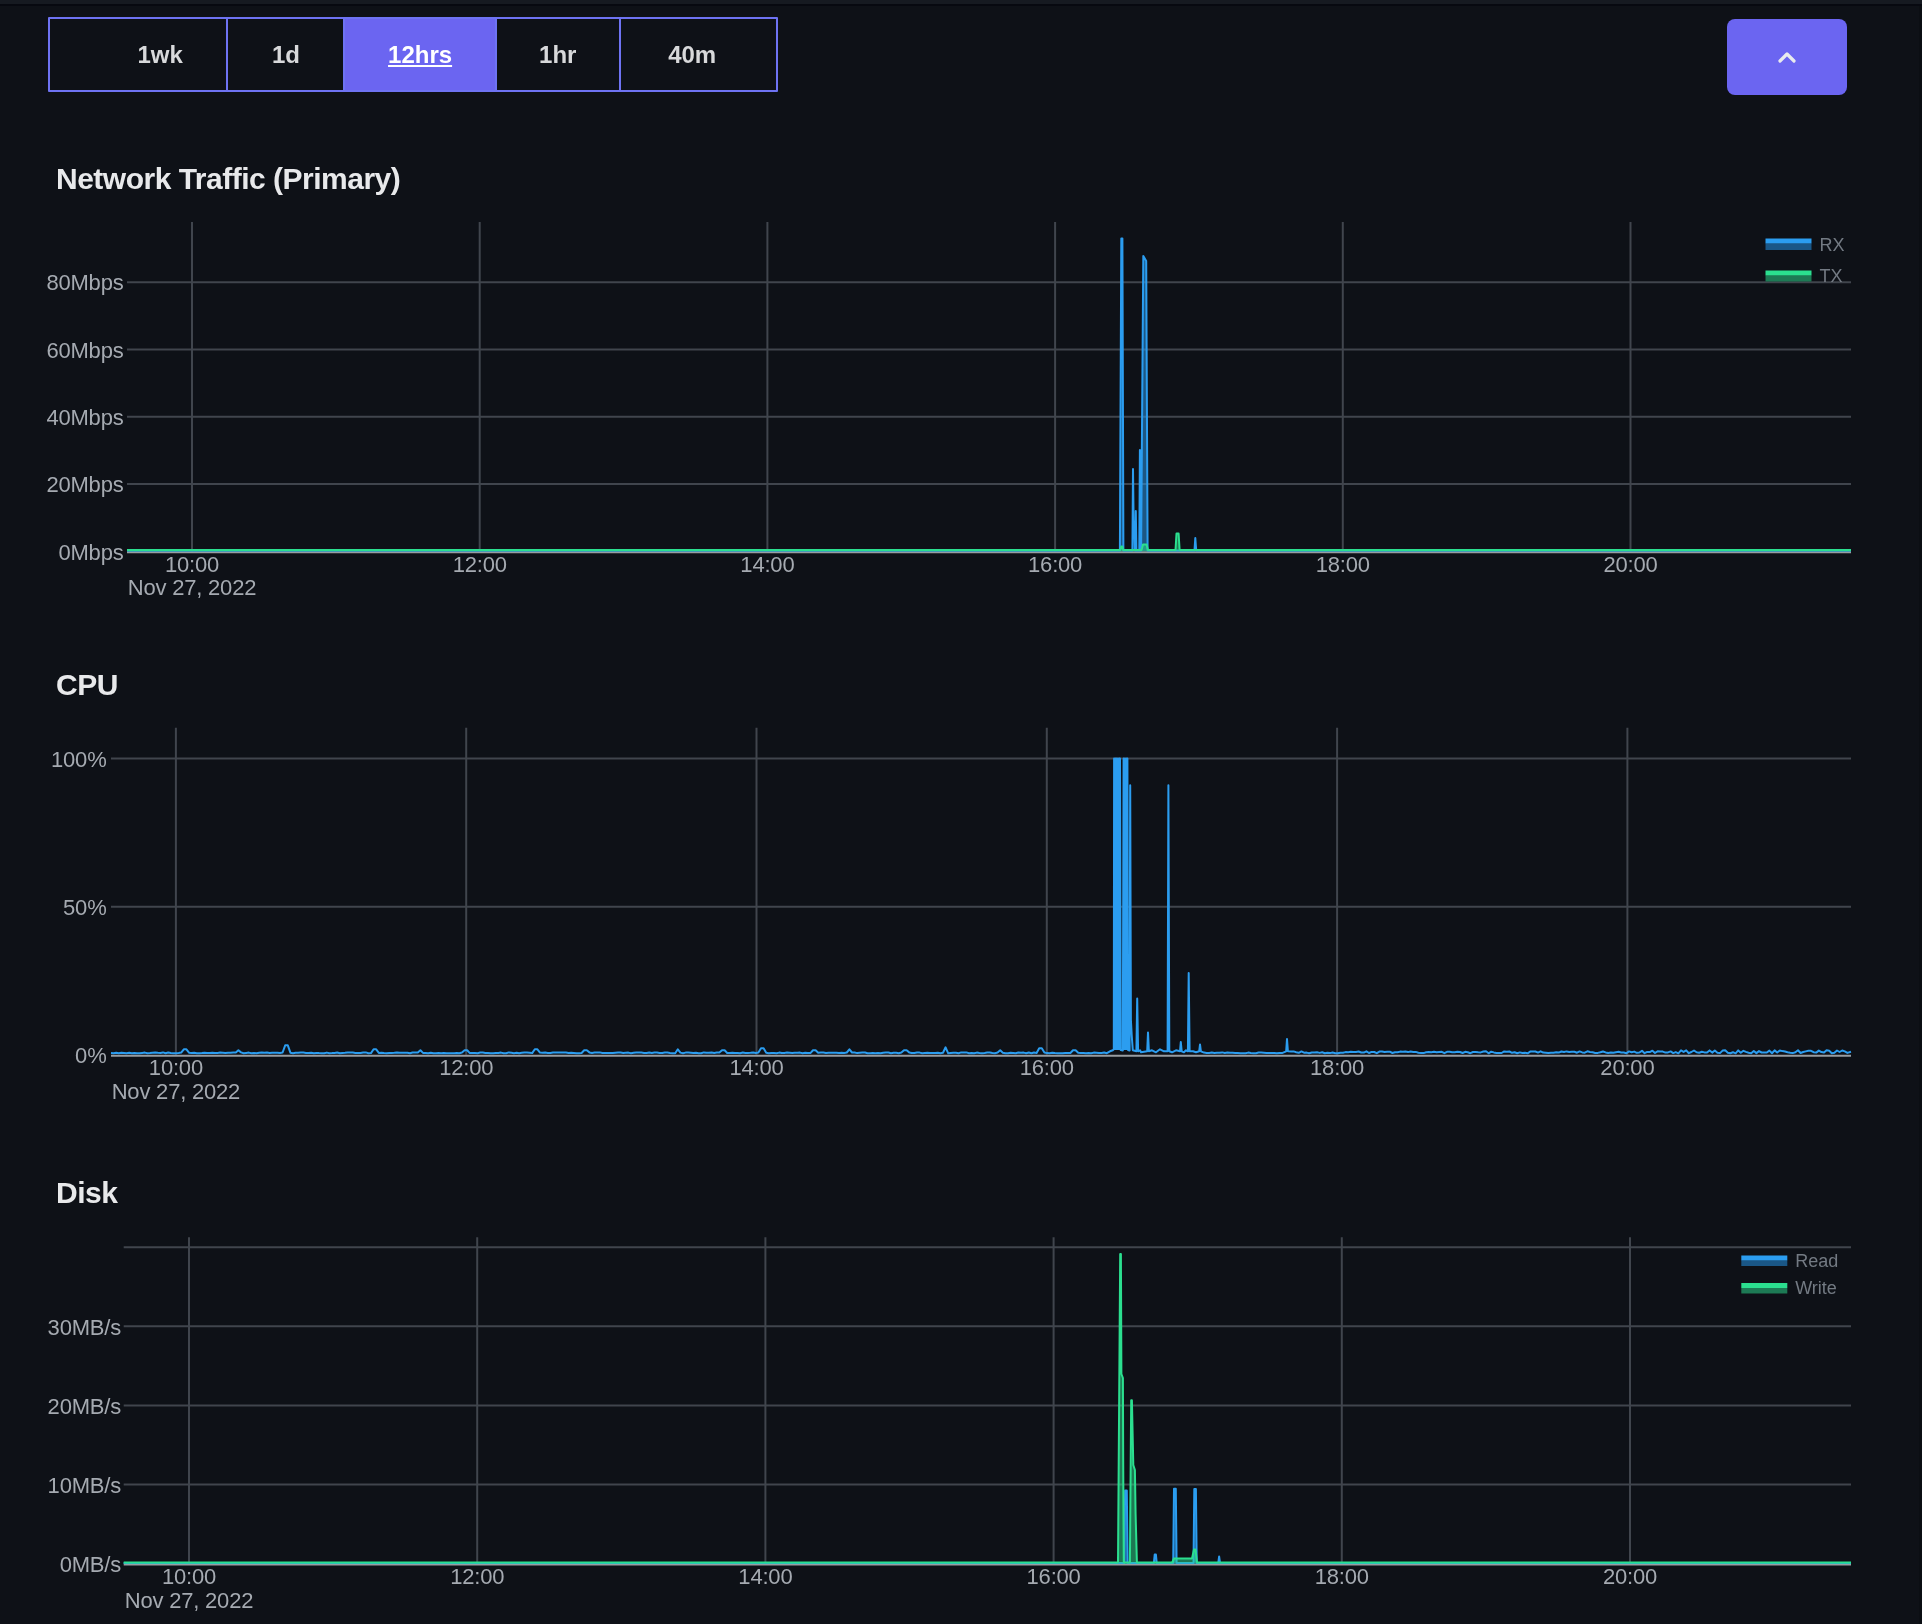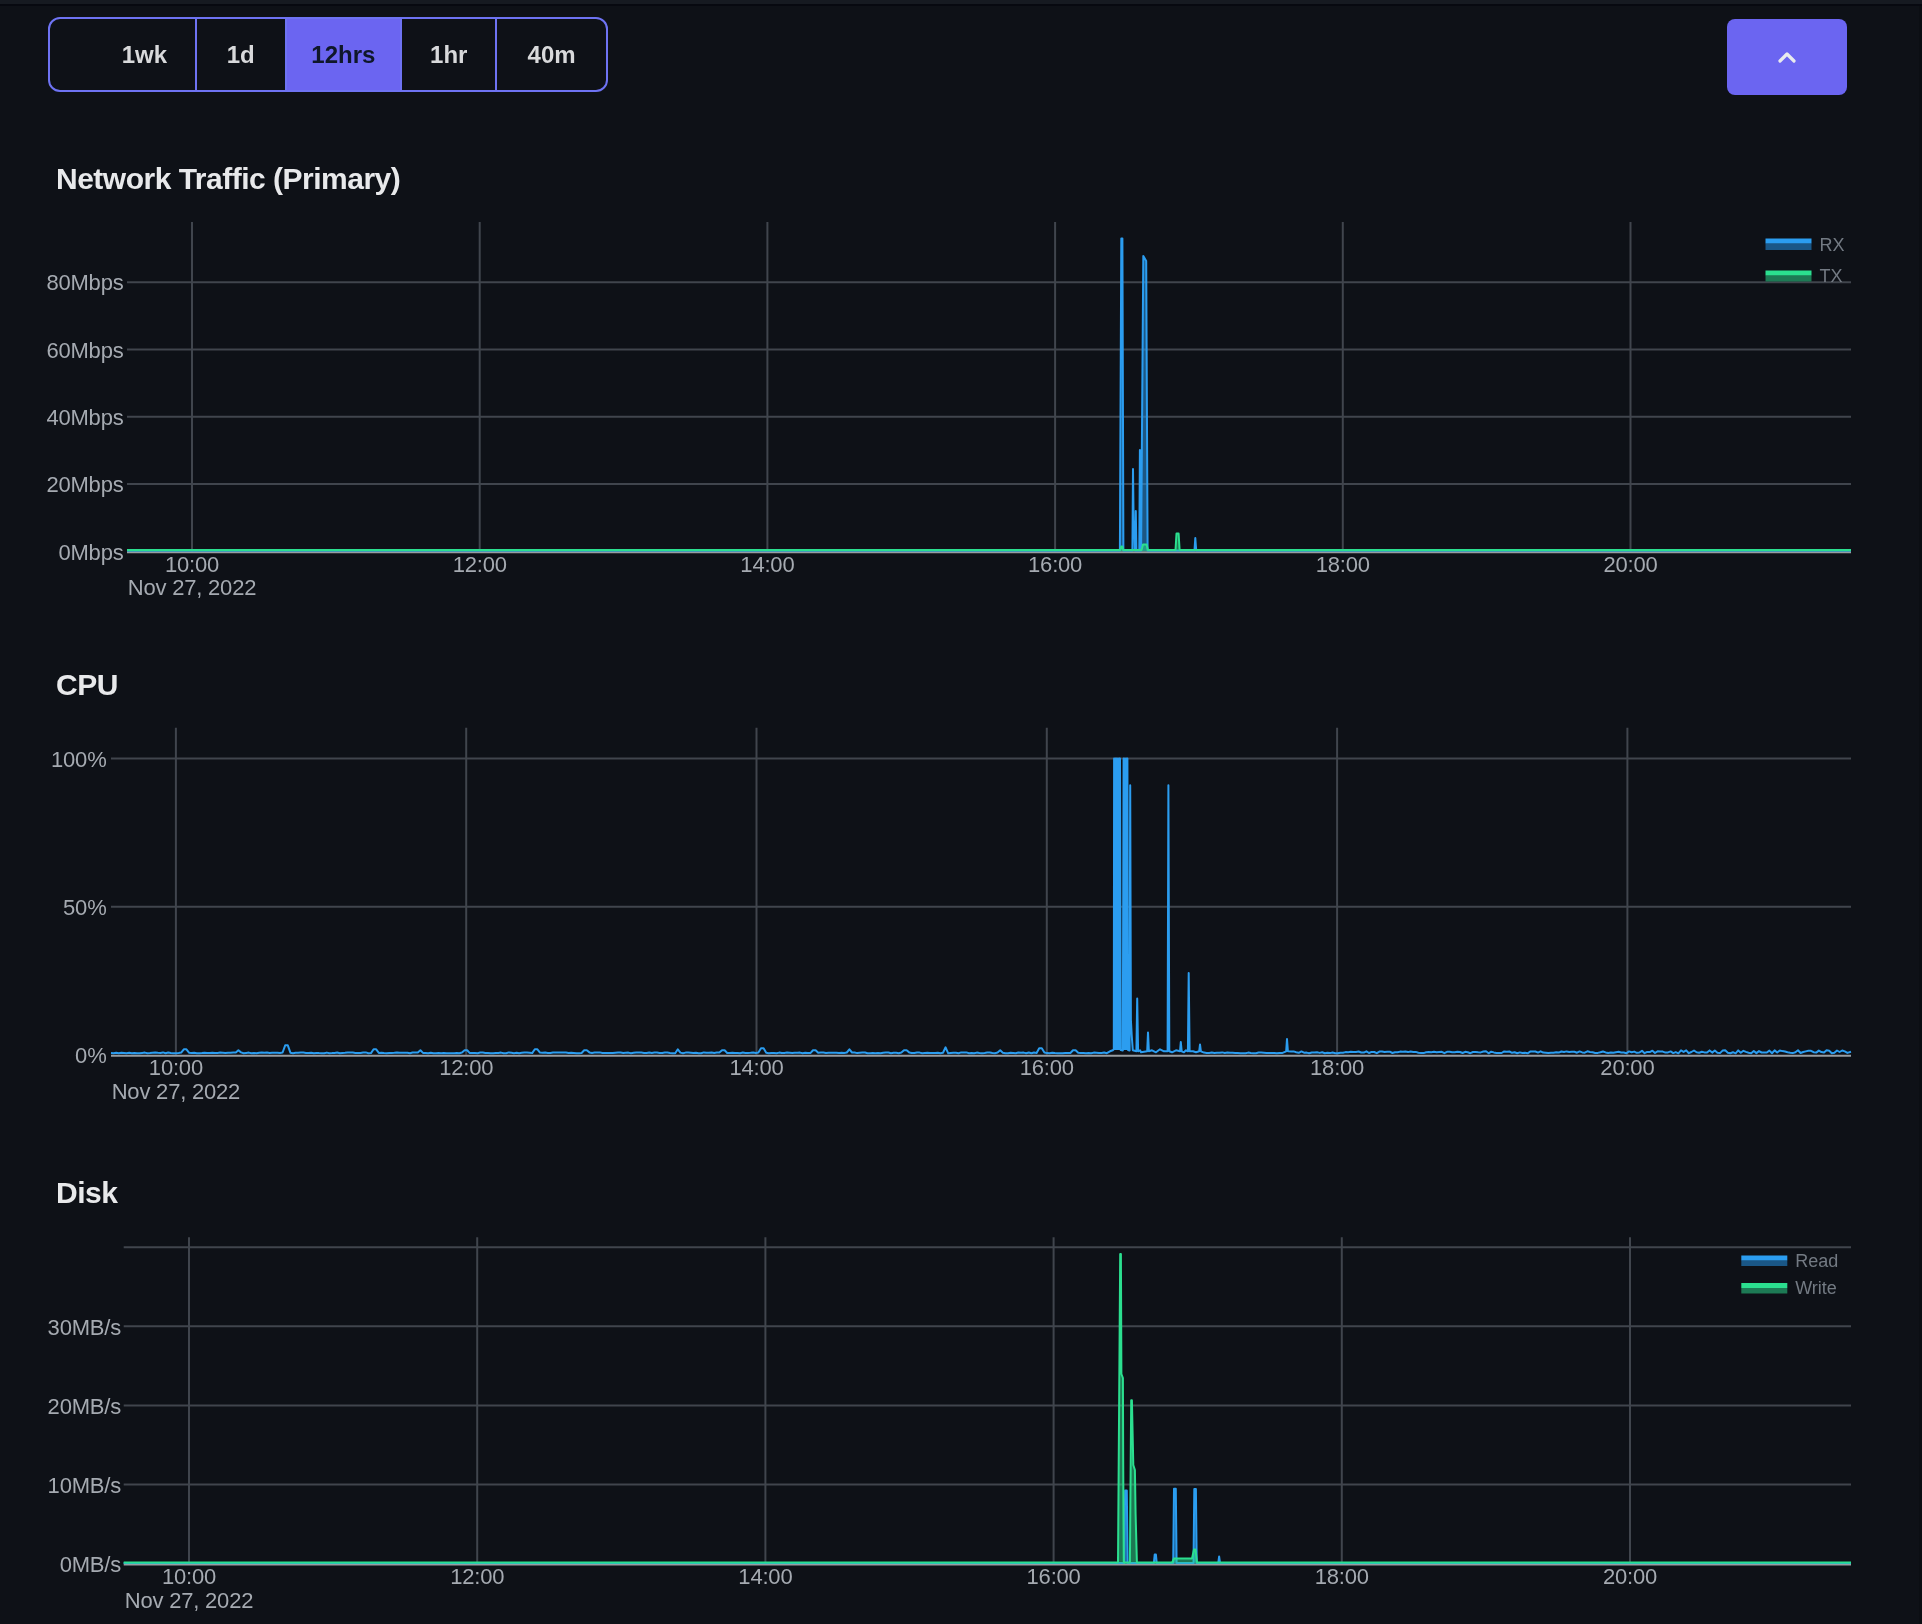--- a/index.html
+++ b/index.html
@@ -1,23 +1,23 @@
 <!DOCTYPE html>
 <html><head><meta charset="utf-8">
 <style>
 * { margin:0; padding:0; box-sizing:border-box; }
 html,body { width:1922px; height:1624px; background:#0e1117; overflow:hidden;
   font-family:"Liberation Sans", sans-serif; }
 .topstrip { position:absolute; left:0; top:0; width:100%; height:6px; background:#161a21; border-bottom:2px solid #070910; }
-.btngroup { position:absolute; left:48px; top:17px; width:560px; height:75px;
-  border:2px solid #6e73f3; border-radius:12px; display:flex; overflow:hidden;padding-left:44px; }
+.btngroup { position:absolute; left:48px; top:17px; width:730px; height:75px;
+  border:2px solid #6e73f3; border-radius:1px; display:flex; overflow:hidden;padding-left:44px; }
 .btn { height:100%; display:flex; align-items:center; justify-content:center;
   font-size:24px; font-weight:700; color:#d8d9db; border-right:2px solid #6e73f3; }
 .btn:last-child { border-right:none; }
-.btn.active { background:#6b65f1; color:#0f172a; }
+.btn.active { background:#6b65f1; color:#ffffff;text-decoration:underline; }
 .upbtn { position:absolute; left:1727px; top:19px; width:120px; height:76px;
   background:#6b65f1; border-radius:8px; display:flex; align-items:center; justify-content:center; }
 </style></head>
 <body>
 <div class="topstrip"></div>
 <div style="position:absolute; right:0; top:6px; width:3px; height:1618px; background:#0b0e13"></div>
 <div class="btngroup">
   <div class="btn" style="width:134.4px">1wk</div>
   <div class="btn" style="width:117.1px">1d</div>
   <div class="btn active" style="width:151.2px">12hrs</div>

